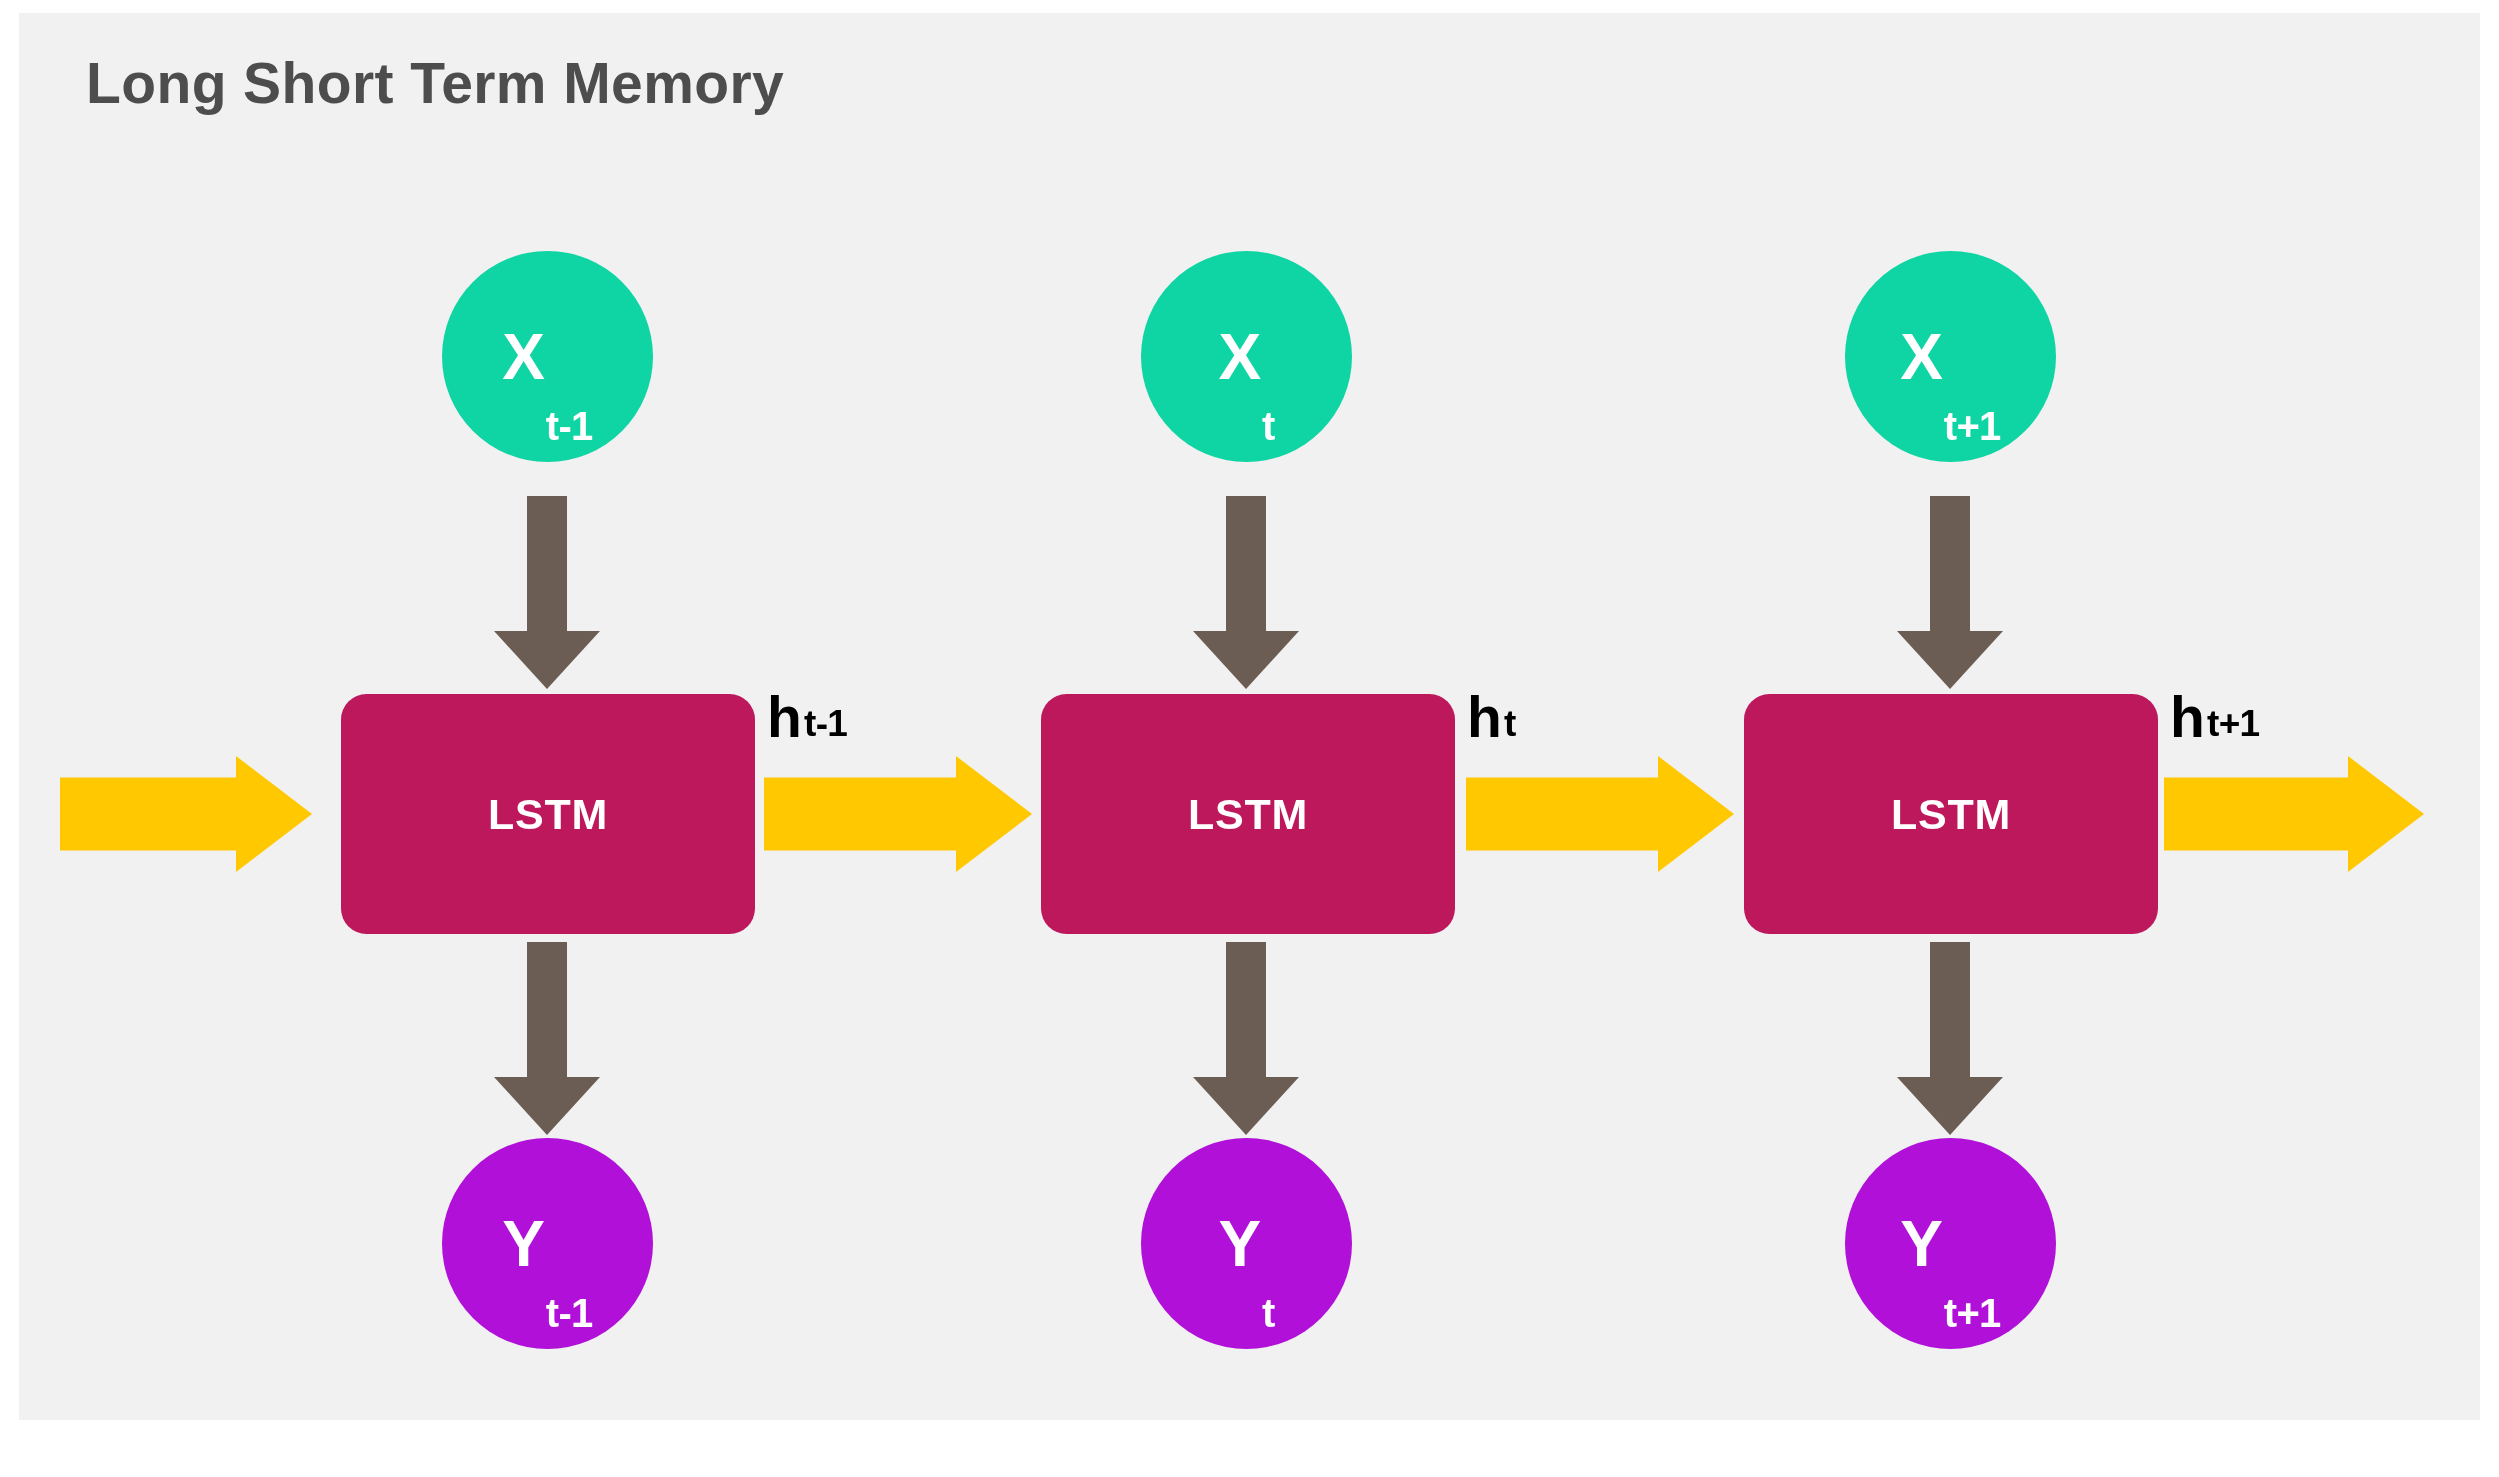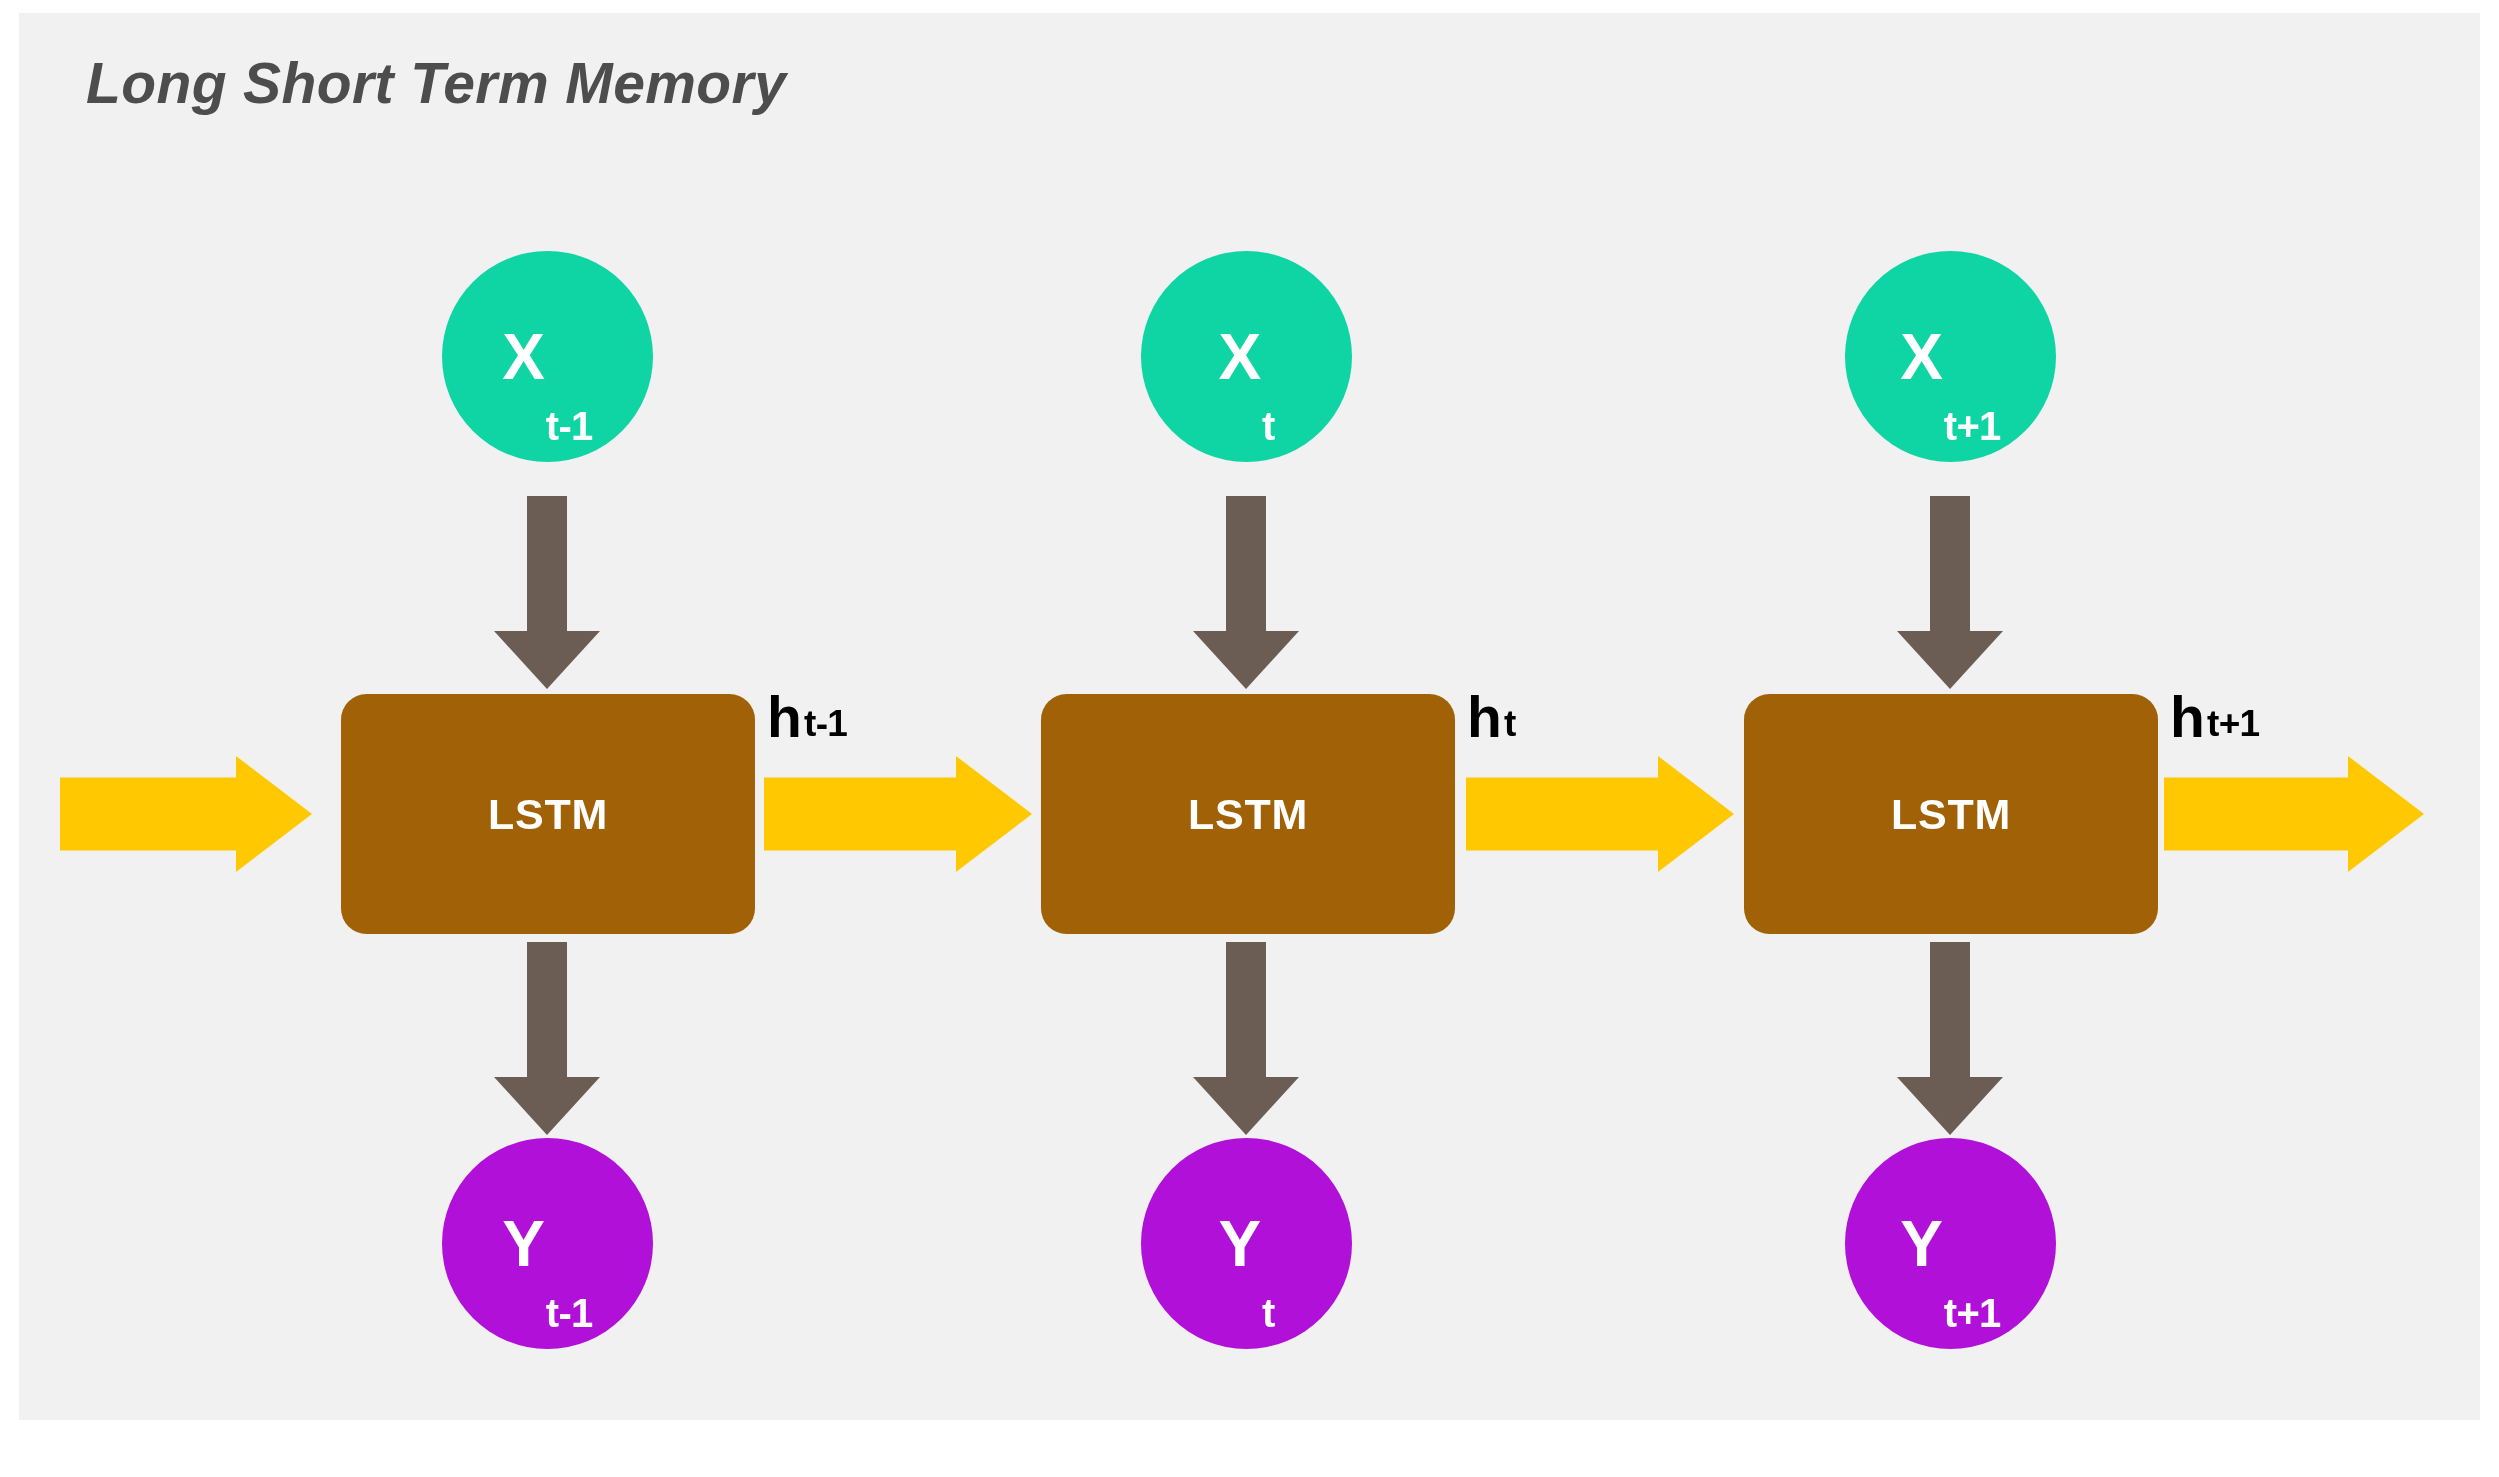--- a/index.html
+++ b/index.html
@@ -35,21 +35,20 @@
   #title {
     position: absolute;
     left: 86px;
     top: 55px;
     font-size: 57px;
     font-weight: bold;
     color: #4d4d4d;
     letter-spacing: 0.4px;
     white-space: nowrap;
     line-height: 1;
-    font-style: italic;
   }
 
   
   .node-circle {
     position: absolute;
     border-radius: 50%;
     display: flex;
     align-items: center;
     justify-content: center;
     color: #ffffff;
@@ -66,21 +65,21 @@
     font-weight: bold;
     align-self: flex-end;
     padding-bottom: 16.5px;
     margin-left: 1.5px;
     letter-spacing: -0.7px;
   }
 
   
   .lstm-box {
     position: absolute;
-    background: #a16207;
+    background: #be185d;
     border-radius: 25.5px;
     display: flex;
     align-items: center;
     justify-content: center;
   }
   .lstm-box .lstm-label {
     color: #ffffff;
     font-size: 43px;
     font-weight: bold;
     letter-spacing: 0.7px;

